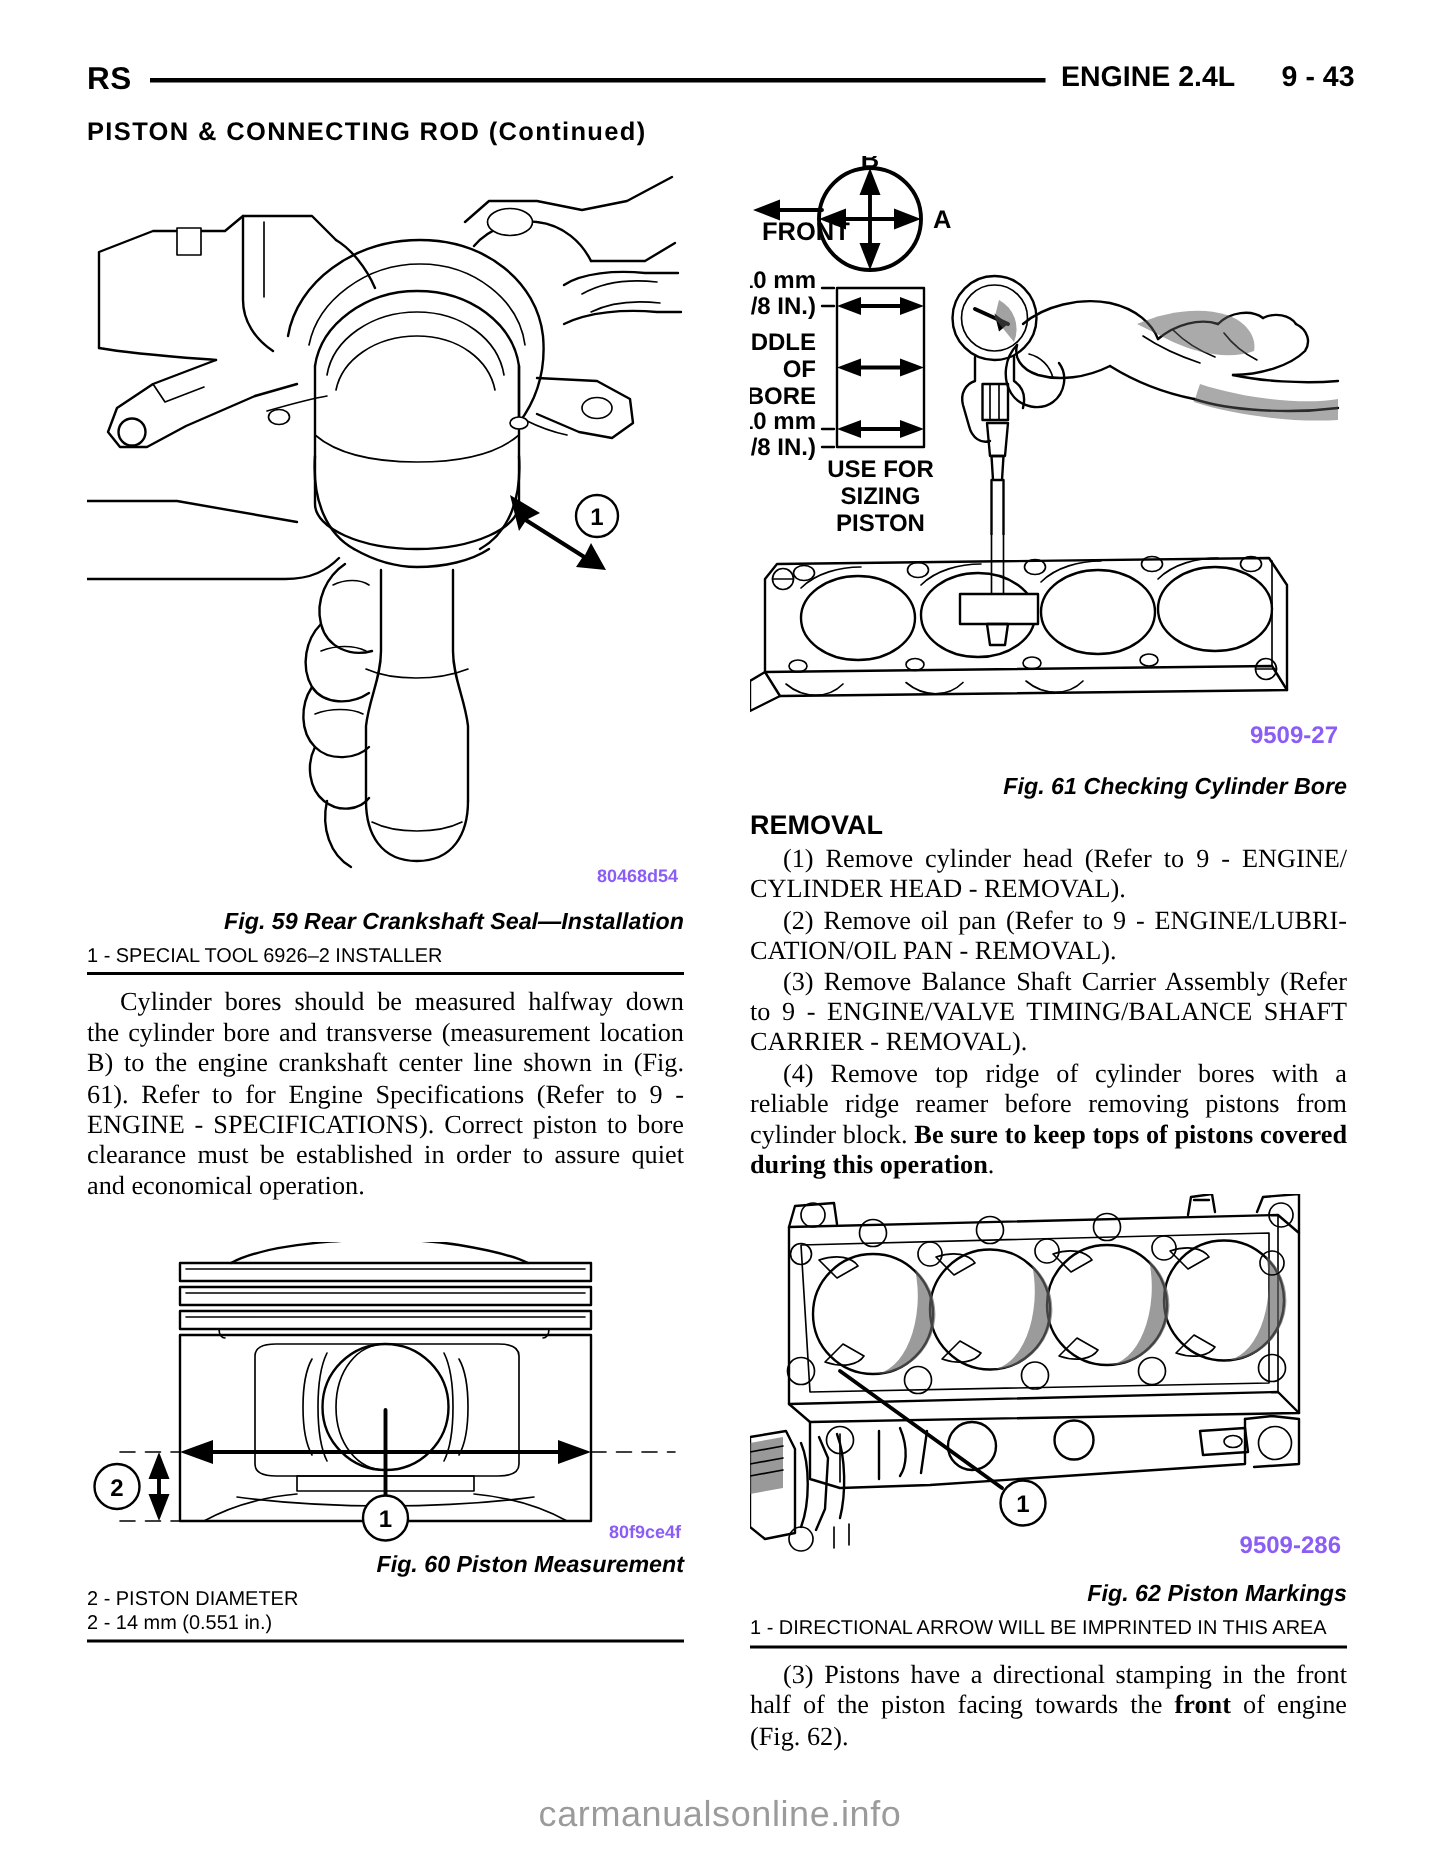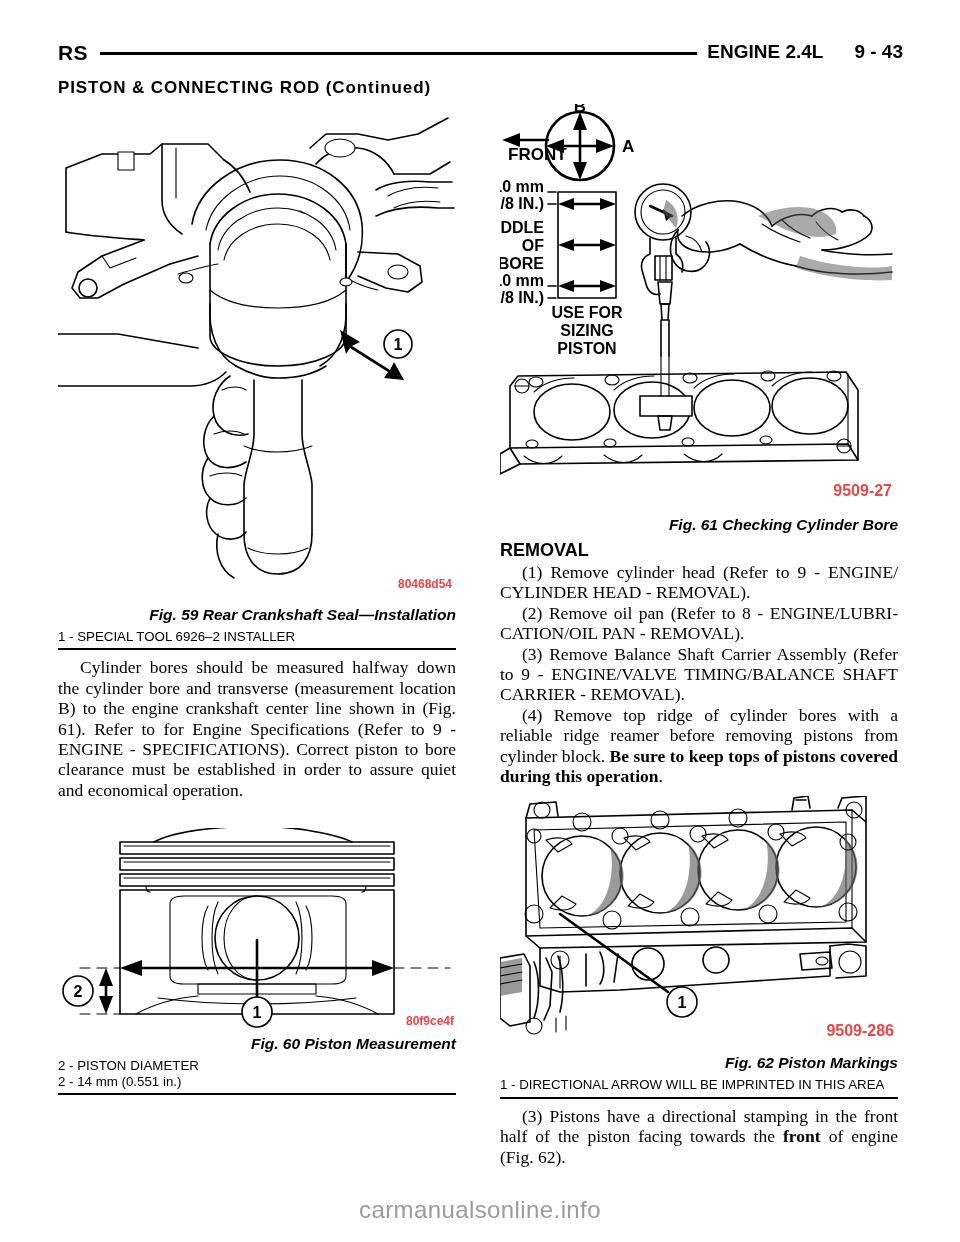--- a/index.html
+++ b/index.html
@@ -66,21 +66,21 @@
   }
   .legend{
     font-family:"Liberation Sans",sans-serif;
     font-size:13.3px;line-height:15.4px;margin-top:5px;
   }
   .legend div{white-space:nowrap;}
   .hr{border:0;border-top:2px solid #000;margin:4px 0 7px 0;}
   .figid{
     position:absolute;
     font-family:"Liberation Sans",sans-serif;
-    font-weight:bold;font-size:12px;color:#ef4444;
+    font-weight:bold;font-size:12px;color:#8b5cf6;
   }
   .figid.big{font-size:16px;}
 
   svg{display:block;}
   .ln{fill:none;stroke:#000;stroke-width:1.6;stroke-linecap:round;stroke-linejoin:round;}
   .ln-t{fill:none;stroke:#000;stroke-width:1.1;stroke-linecap:round;stroke-linejoin:round;}
   .ln-h{fill:none;stroke:#000;stroke-width:2.6;stroke-linecap:round;stroke-linejoin:round;}
   .fillw{fill:#fff;stroke:#000;stroke-width:1.6;stroke-linejoin:round;}
   .fillw-t{fill:#fff;stroke:#000;stroke-width:1.1;stroke-linejoin:round;}
   .blk{fill:#000;}
@@ -366,21 +366,21 @@
         <path class="ln-t" d="M169 252 L169 292"></path>
 
         <path class="ln" d="M10 344 L0 350 L0 370 L20 360"></path>
       </svg>
       <div class="figid big" style="right:6px;bottom:-6px;">9509-27</div>
     </div>
     <div class="figcap" style="margin-top:22px;">Fig. 61 Checking Cylinder Bore</div>
 
     <h2 class="section">REMOVAL</h2>
     <p class="body-text">(1) Remove cylinder head (Refer to 9 - ENGINE/ CYLINDER HEAD - REMOVAL).</p>
-    <p class="body-text">(2) Remove oil pan (Refer to 8 - ENGINE/LUBRI-CATION/OIL PAN - REMOVAL).</p>
+    <p class="body-text">(2) Remove oil pan (Refer to 9 - ENGINE/LUBRI-CATION/OIL PAN - REMOVAL).</p>
     <p class="body-text">(3) Remove Balance Shaft Carrier Assembly (Refer to 9 - ENGINE/VALVE TIMING/BALANCE SHAFT CARRIER - REMOVAL).</p>
     <p class="body-text"><span>(4) Remove top ridge of cylinder bores with a reliable ridge reamer before removing pistons from cylinder block. </span><b>Be sure to keep tops of pistons covered during this operation</b><span>.</span></p>
 
     <div class="figbox" style="margin-top:10px;">
       <svg width="398" height="240" viewBox="0 0 398 240">
 
         <path class="ln" d="M26 22 L352 14 L366 26 L366 146 L40 152 L26 140 Z" fill="#fff" stroke-width="2.2"></path>
         <path class="ln" d="M26 140 L352 132 L366 146"></path>
         <path class="ln-t" d="M352 132 L352 14"></path>
 

